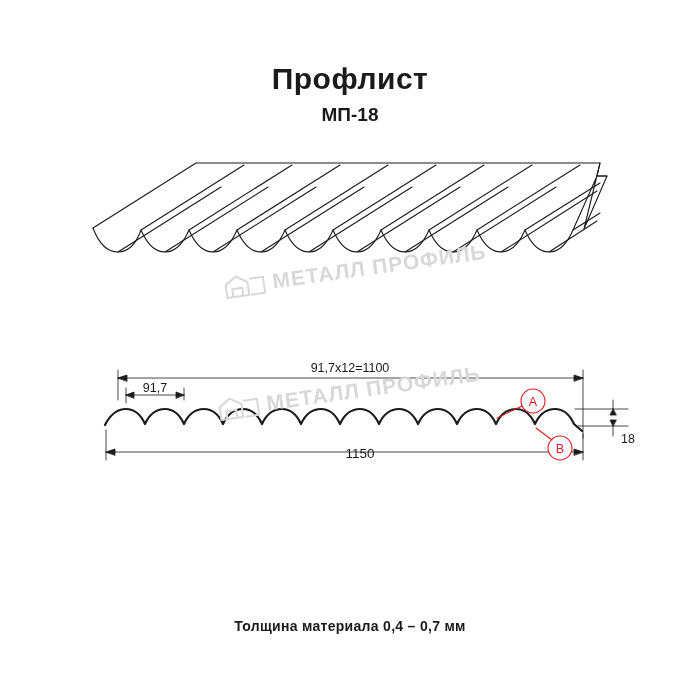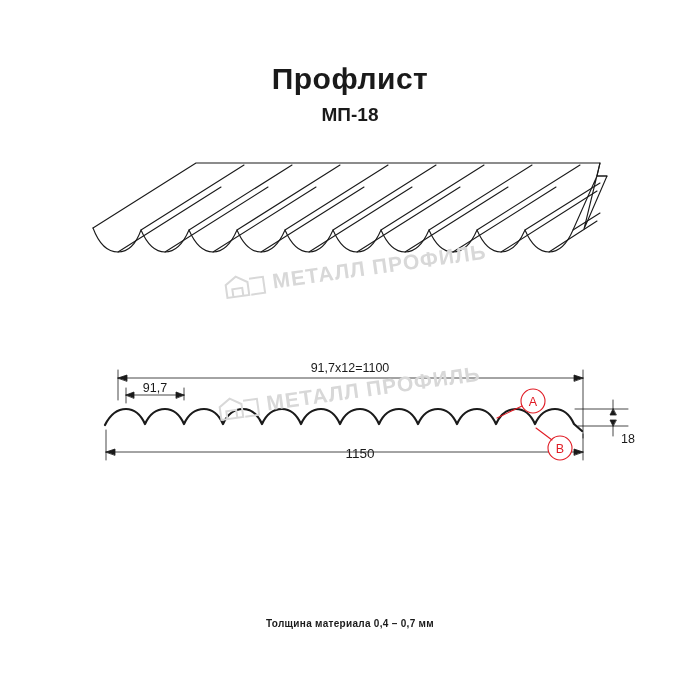--- a/index.html
+++ b/index.html
@@ -41,21 +41,21 @@
     font-size: 19px;
     font-weight: bold;
     color: #1a1a1a;
   }
   .footnote {
     position: absolute;
     top: 618px;
     left: 0;
     width: 700px;
     text-align: center;
-    font-size: 10px;
+    font-size: 14px;
     font-weight: bold;
     letter-spacing: 0.3px;
     color: #1a1a1a;
   }
   .drawing {
     position: absolute;
     top: 0;
     left: 0;
   }
   .wm {

